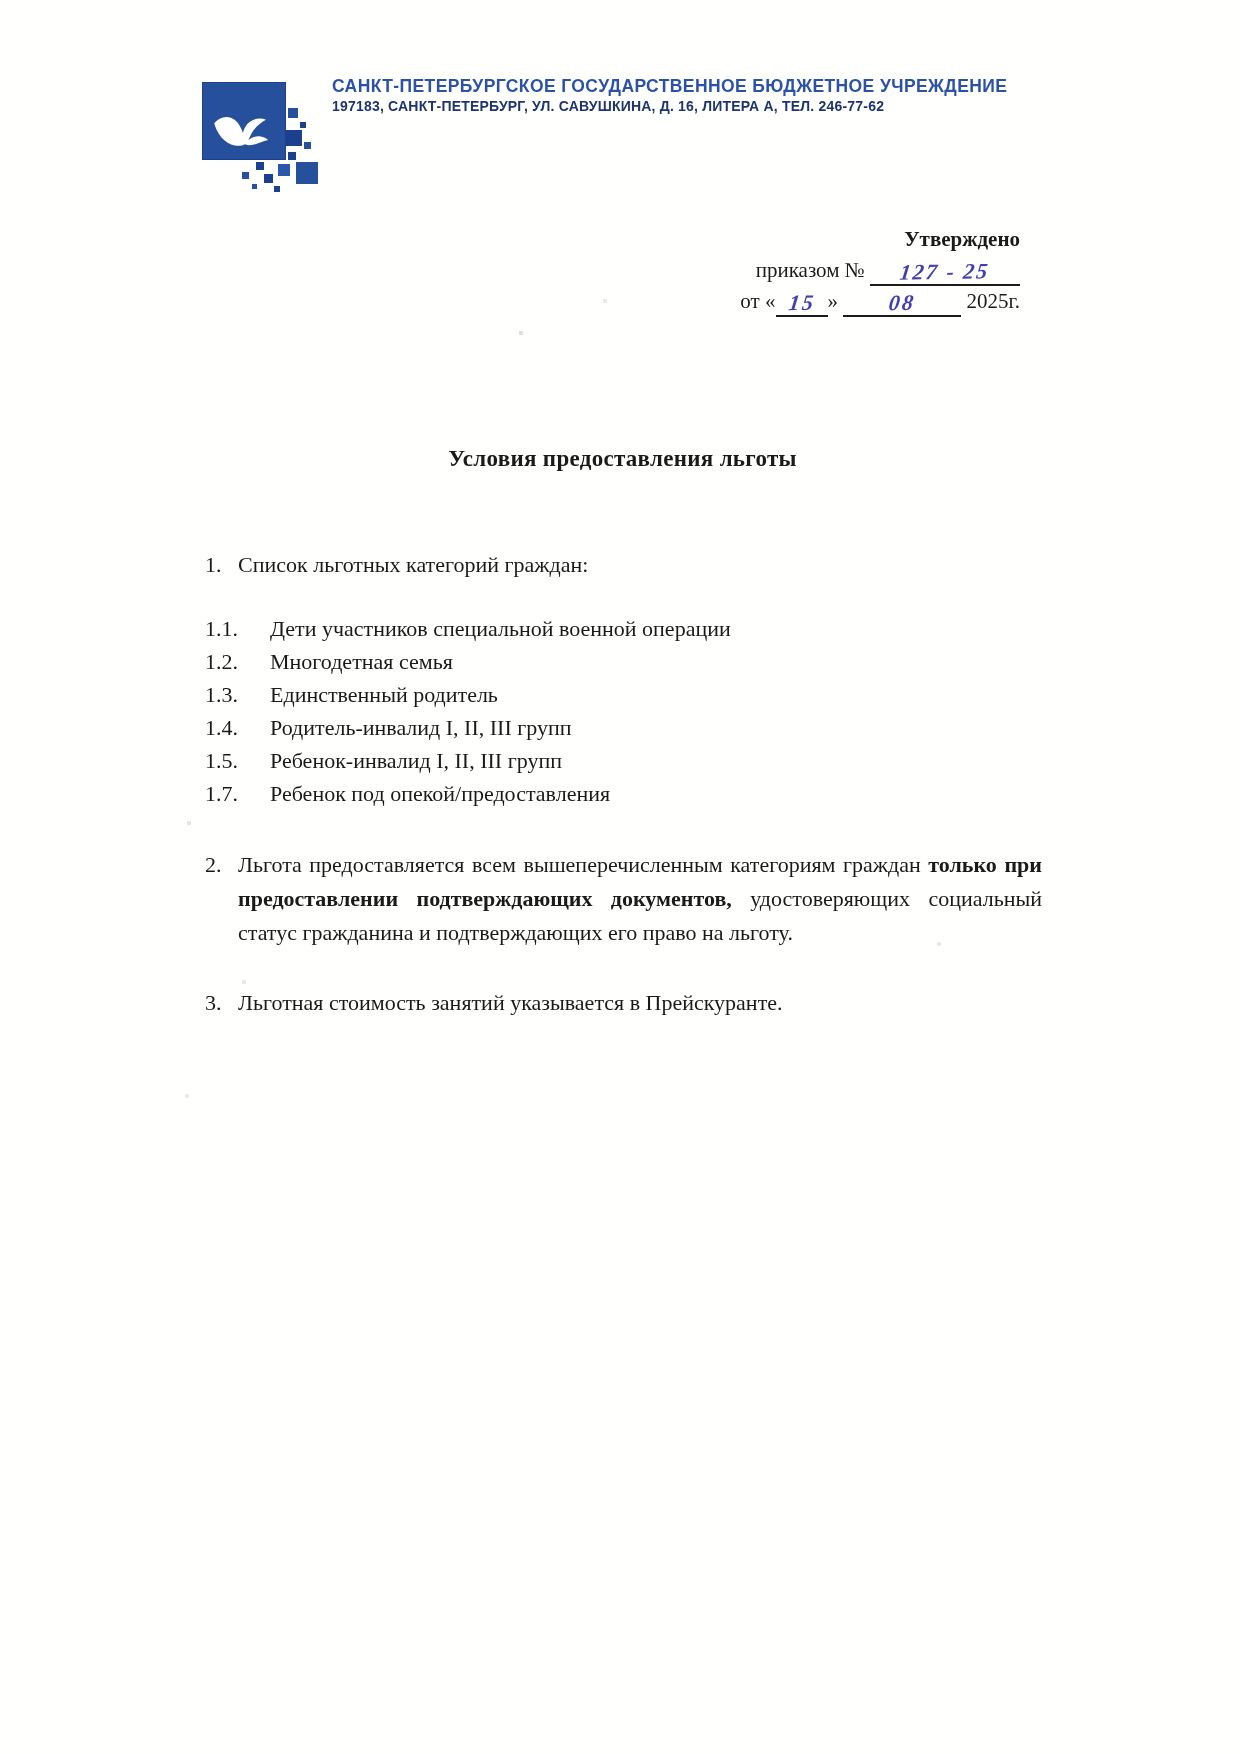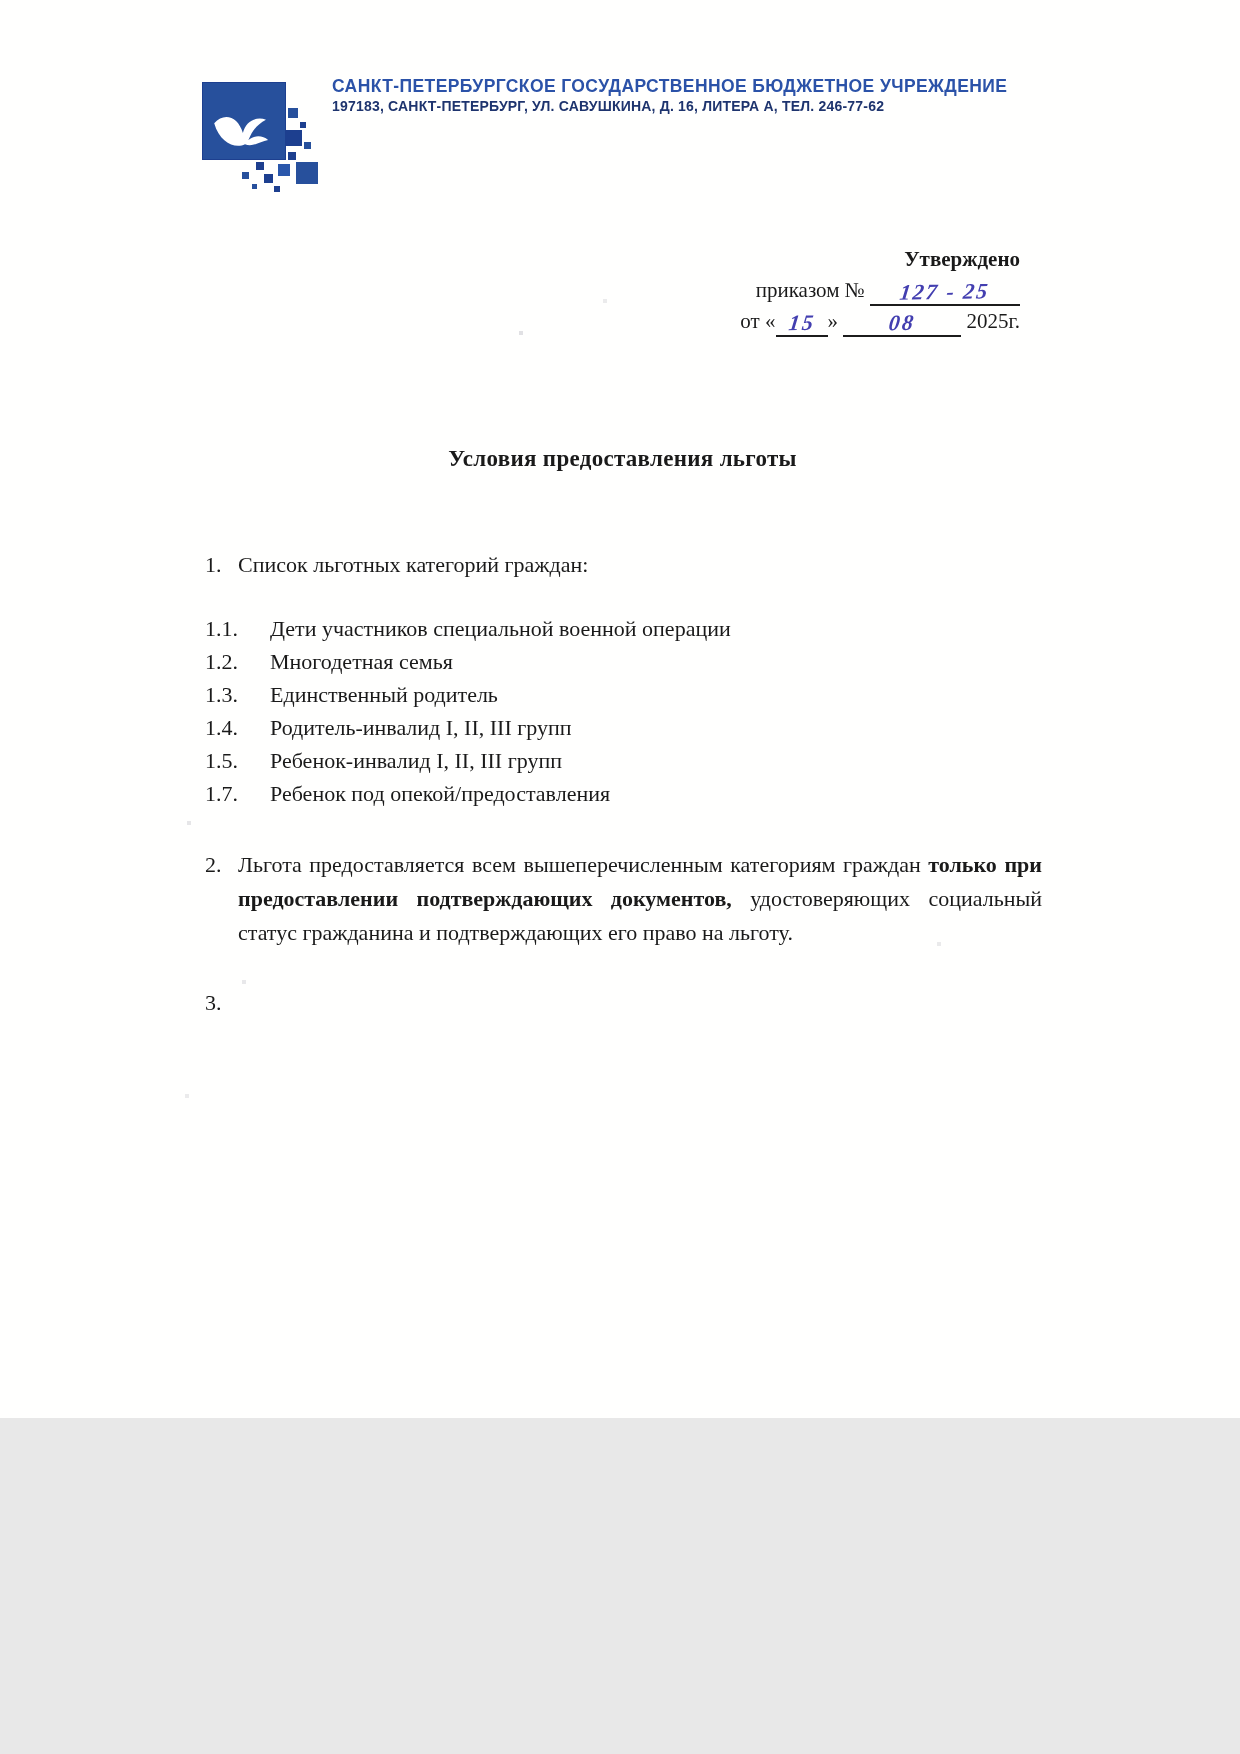--- a/index.html
+++ b/index.html
@@ -1,18 +1,18 @@
 <!DOCTYPE html>
 <html><head>
 <meta charset="utf-8">
 <style>
   html,body{margin:0;padding:0;background:#e8e8e8;}
   .page{
     position:relative;
-    width:1240px;height:1418px;
+    width:1240px;height:1754px;
     margin:0 auto;
     background:#fffffe;
     overflow:hidden;
     font-family:"Liberation Serif", serif;
     color:#1a1a1a;
   }
 
   
   .letterhead{position:absolute;left:190px;top:72px;display:flex;}
   .logo{position:relative;width:132px;height:124px;flex:0 0 auto;}
@@ -37,21 +37,21 @@
     font-family:"Liberation Sans", sans-serif;
     font-weight:600;font-size:14px;letter-spacing:.2px;
     color:#1e346e;white-space:nowrap;margin-top:1px;
   }
 
   
   .approval{
     position:absolute;top:224px;right:220px;
     text-align:right;font-size:21px;line-height:31px;white-space:nowrap;
   }
-  .approved{font-weight:bold;margin-top:20px;}
+  .approved{font-weight:bold;}
   .blank{
     display:inline-block;border-bottom:2px solid #1c1c1c;
     text-align:center;vertical-align:bottom;line-height:24px;
   }
   .ink{
     color:#433fb0;font-style:italic;font-weight:bold;
     letter-spacing:2px;transform:skewX(-8deg) rotate(-1deg);
     font-size:22px;
   }
   .blank-order{min-width:150px;}
@@ -161,18 +161,19 @@
       <span>Ребенок под опекой/предоставления</span>
     </div>
 
     <div class="para">
       <span class="num">2.</span>
       <span>Льгота предоставляется всем вышеперечисленным категориям граждан </span><b>только при предоставлении подтверждающих документов,</b><span> удостоверяющих социальный статус гражданина и подтверждающих его право на льготу.</span>
     </div>
 
     <div class="para last">
       <span class="num">3.</span>
+      <span>Льготная стоимость занятий указывается в Прейскуранте.</span>
     </div>
 
   </div>
 
   <div class="specks"></div>
 </div>
 
 </body></html>

